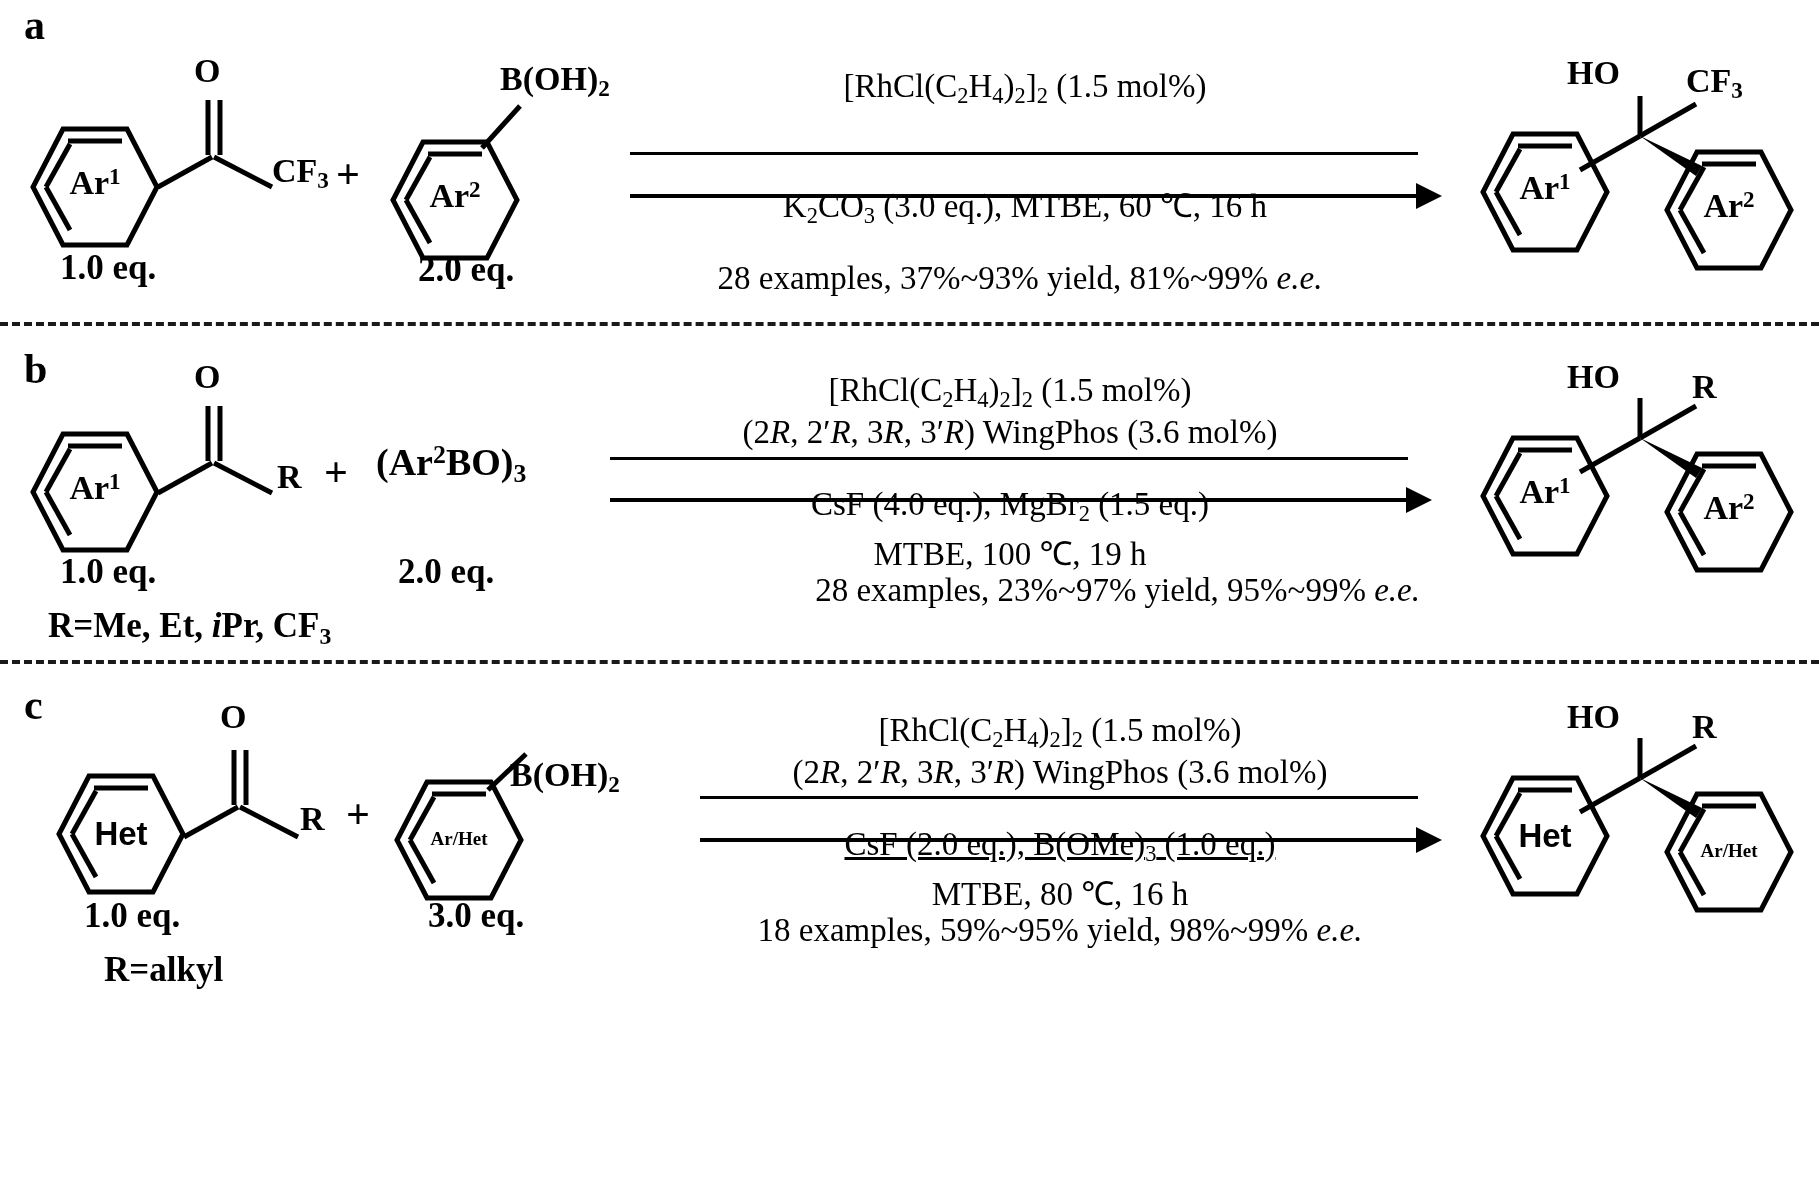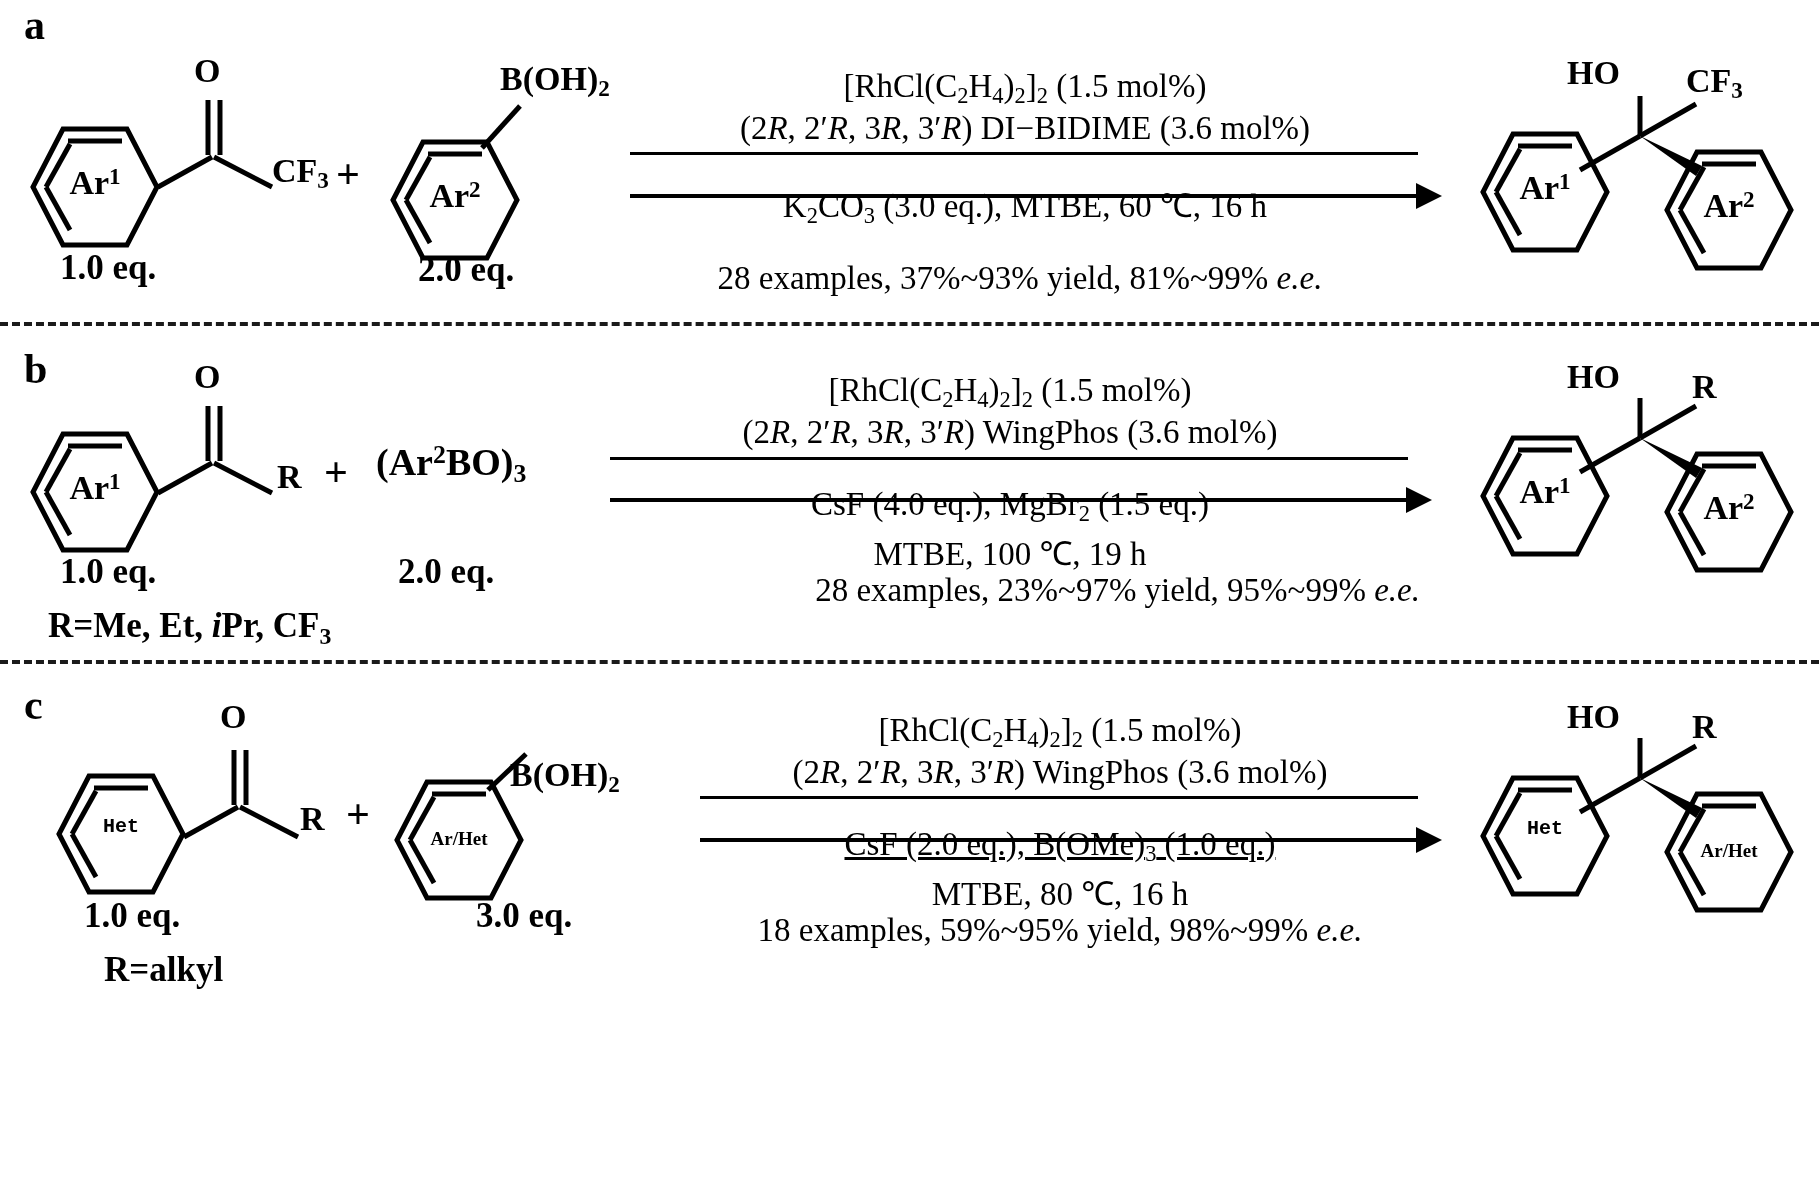--- a/index.html
+++ b/index.html
@@ -60,23 +60,23 @@
     font-family: "Liberation Serif", serif;
     font-weight: bold;
     font-size: 42px;
   }
   .struct-text {
     font-family: "Liberation Serif", serif;
     font-weight: bold;
     font-size: 34px;
   }
   .struct-text-sm {
-    font-family: Liberation Mono, monospace;
-    font-weight: bold;
-    font-size: 20px;
+    font-family: Liberation Sans, sans-serif;
+    font-weight: bold;
+    font-size: 33px;
   }
   .struct-text-xs {
     font-family: "Liberation Serif", serif;
     font-weight: bold;
     font-size: 19px;
   }
   sub { font-size: 0.68em; vertical-align: -0.28em; }
   sup { font-size: 0.68em; vertical-align: 0.45em; }
 
   
@@ -158,23 +158,20 @@
 
   <div class="arrow-wrap" style="left:630px; top:194px; width:810px;">
     <div class="arrow-line" style="width:788px;"></div>
     <div class="arrow-head" style="left:786px;"></div>
   </div>
   <div class="cond-line" style="left:630px; top:152px; width:788px;"></div>
 
   <div class="abs cond" style="left:630px; top:68px; width:790px;">
     [RhCl(C<sub>2</sub>H<sub>4</sub>)<sub>2</sub>]<sub>2</sub> (1.5 mol%)
   </div>
-  <div class="abs cond" style="left:630px; top:110px; width:790px;">
-    (2<span class="i">R</span>, 2′<span class="i">R</span>, 3<span class="i">R</span>, 3′<span class="i">R</span>) DI−BIDIME (3.6 mol%)
-  </div>
   <div class="abs cond" style="left:630px; top:182px; width:790px;">
     K<sub>2</sub>CO<sub>3</sub> (3.0 eq.), MTBE, 60 ℃, 16 h
   </div>
   <div class="abs examples" style="left:620px; top:260px; width:800px;">
     28 examples, 37%~93% yield, 81%~99% <span class="i">e.e.</span>
   </div>
 
   <svg class="abs" style="left:1470px; top:70px;" width="340" height="160">
 
     <line x1="170" y1="66" x2="170" y2="26" stroke="#000" stroke-width="5"></line>
@@ -323,21 +320,21 @@
     <line x1="16" y1="62" x2="40" y2="105" stroke="#000" stroke-width="5"></line>
     <line x1="16" y1="62" x2="40" y2="19" stroke="#000" stroke-width="5"></line>
   </svg>
   <div class="abs struct-text-xs" style="left:394px; top:828px; width:130px; text-align:center;">Ar/Het</div>
   <svg class="abs" style="left:486px; top:740px;" width="60" height="60">
     <line x1="2" y1="50" x2="40" y2="14" stroke="#000" stroke-width="5"></line>
   </svg>
   <div class="abs struct-text" style="left:510px; top:756px;">
     <span>B(OH)</span><sub>2</sub>
   </div>
-  <div class="abs eq-label" style="left:428px; top:896px;margin-left:48px;">3.0 eq.</div>
+  <div class="abs eq-label" style="left:428px; top:896px;">3.0 eq.</div>
 
   <div class="arrow-wrap" style="left:700px; top:838px; width:740px;">
     <div class="arrow-line" style="width:718px;"></div>
     <div class="arrow-head" style="left:716px;"></div>
   </div>
   <div class="cond-line" style="left:700px; top:796px; width:718px;"></div>
 
   <div class="abs cond" style="left:650px; top:712px; width:820px;">
     [RhCl(C<sub>2</sub>H<sub>4</sub>)<sub>2</sub>]<sub>2</sub> (1.5 mol%)
   </div>

